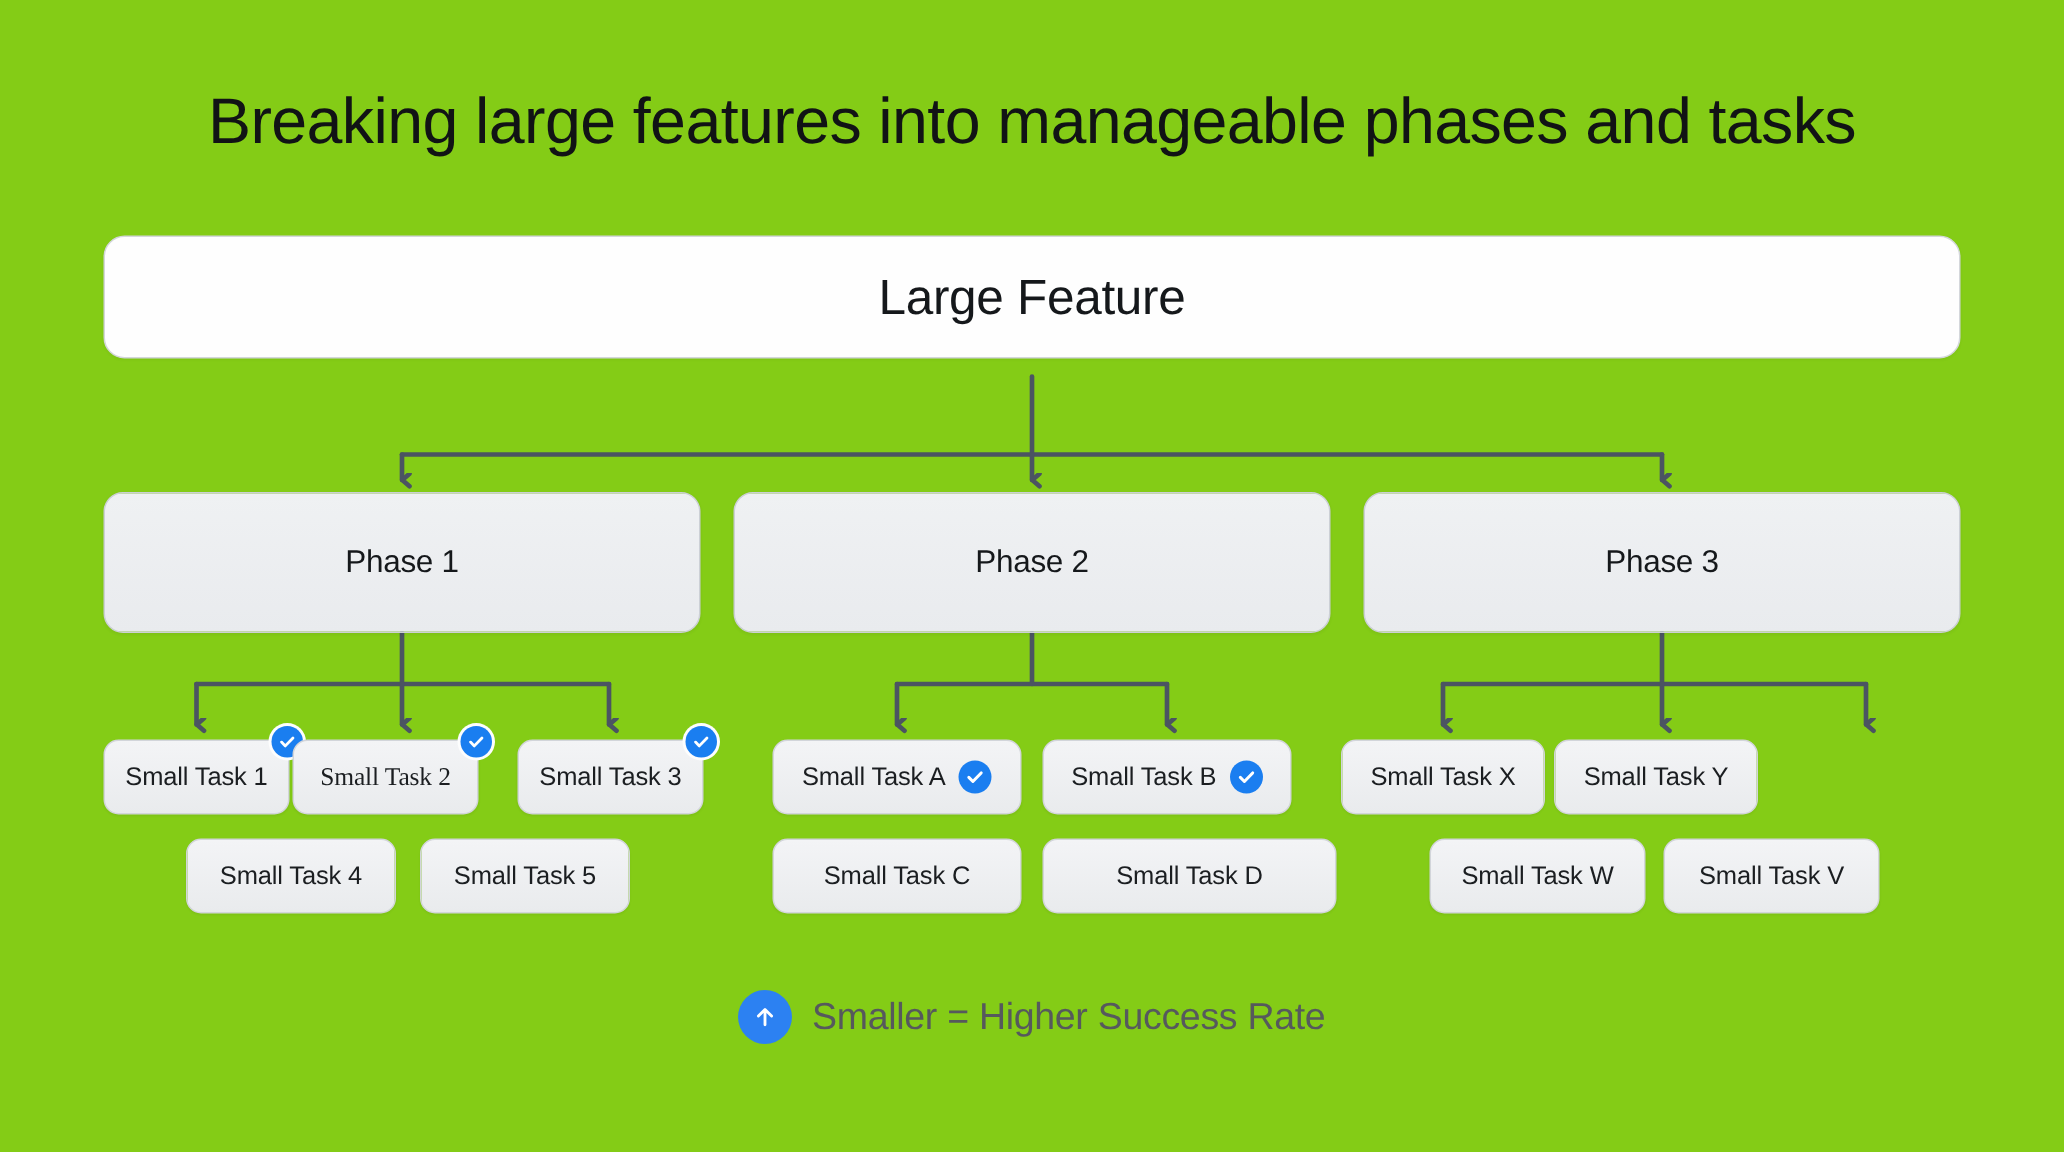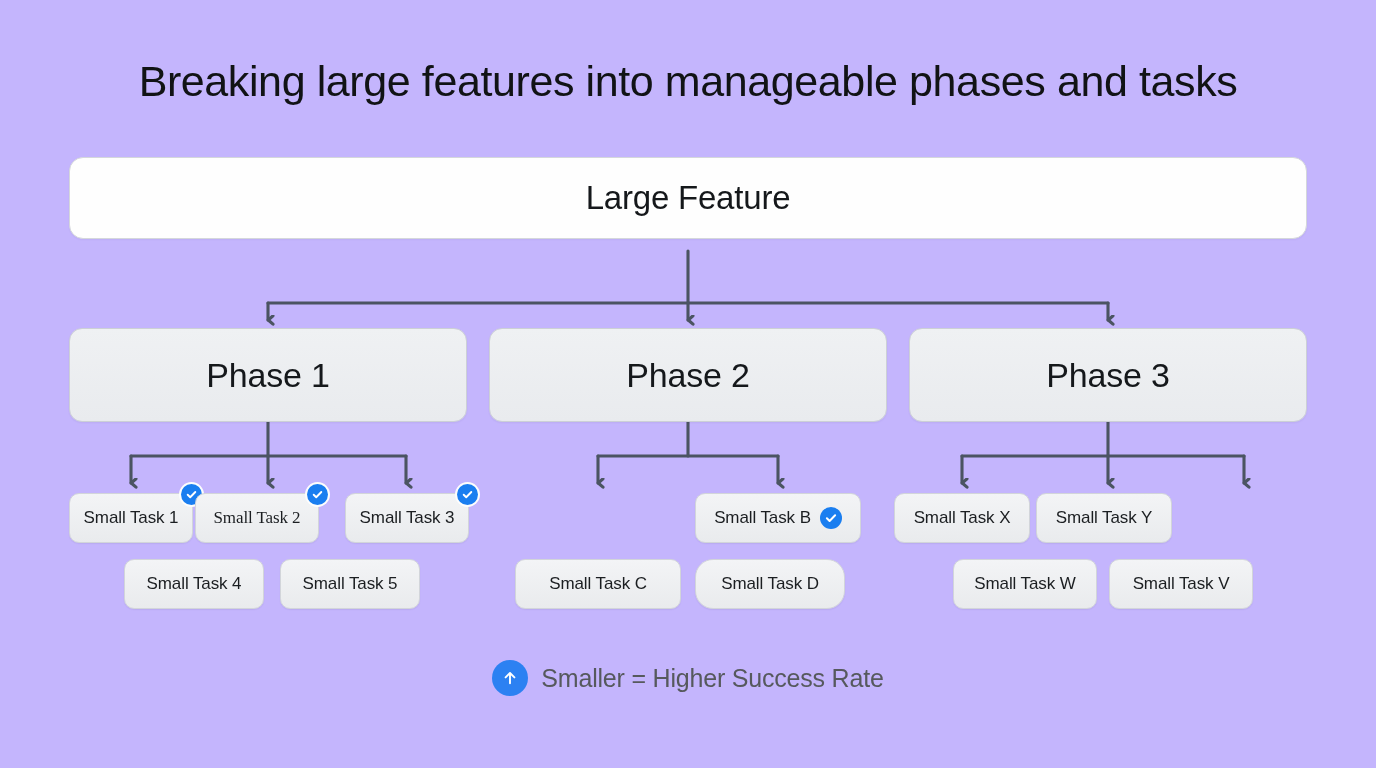--- a/index.html
+++ b/index.html
@@ -11,21 +11,21 @@
     width: 1376px;
     height: 768px;
     font-family: "Liberation Sans", sans-serif;
     color: #1a1a1a;
     overflow: hidden;
   }
   .canvas {
     position: relative;
     width: 1376px;
     height: 768px;
-    background: #c4b5fd;
+    background: #84cc16;
   }
 
   
   .title {
     position: absolute;
     left: 0;
     top: 57px;
     width: 1376px;
     text-align: center;
     font-size: 43px;
@@ -72,21 +72,21 @@
 
   .phase-box {
     top: 328px;
     height: 94px;
     background: linear-gradient(180deg, #eff1f3 0%, #e9ebee 100%);
     border: 1px solid #ccd0d6;
     border-radius: 13px;
     box-shadow: 0 1px 2px rgba(16,24,40,0.05);
   }
   .phase-box .label {
-    font-size: 34px;
+    font-size: 21px;
     color: #15181b;
     letter-spacing: -0.2px;
   }
   .phase-1 { left: 69px;  width: 398px; }
   .phase-2 { left: 489px; width: 398px; }
   .phase-3 { left: 909px; width: 398px; }
 
   .task-box {
     height: 50px;
     background: linear-gradient(180deg, #f3f4f6 0%, #e9ebed 100%);
@@ -237,32 +237,40 @@
         </svg>
     </span>
   </div>
   <div class="node task-box" style="left:124px; top:559px; width:140px;">
     <span class="label">Small Task 4</span>
   </div>
   <div class="node task-box" style="left:280px; top:559px; width:140px;">
     <span class="label">Small Task 5</span>
   </div>
 
+  <div class="node task-box" style="left:515px; top:493px; width:166px;">
+    <span class="label">Small Task A</span>
+    <span class="badge-inline">
+      <svg width="14" height="14" viewBox="0 0 16 16">
+          <path d="M3.3 8.3 L6.4 11.4 L12.7 4.9" fill="none" stroke="#ffffff" stroke-width="2.3" stroke-linecap="round" stroke-linejoin="round"></path>
+        </svg>
+    </span>
+  </div>
   <div class="node task-box" style="left:695px; top:493px; width:166px;">
     <span class="label">Small Task B</span>
     <span class="badge-inline">
       <svg width="14" height="14" viewBox="0 0 16 16">
           <path d="M3.3 8.3 L6.4 11.4 L12.7 4.9" fill="none" stroke="#ffffff" stroke-width="2.3" stroke-linecap="round" stroke-linejoin="round"></path>
         </svg>
     </span>
   </div>
   <div class="node task-box" style="left:515px; top:559px; width:166px;">
     <span class="label">Small Task C</span>
   </div>
-  <div class="node task-box" style="left:695px; top:559px; width:150px;border-radius:18px;">
+  <div class="node task-box" style="left:695px; top:559px; width:196px;">
     <span class="label">Small Task D</span>
   </div>
 
   <div class="node task-box" style="left:894px; top:493px; width:136px;">
     <span class="label">Small Task X</span>
   </div>
   <div class="node task-box" style="left:1036px; top:493px; width:136px;">
     <span class="label">Small Task Y</span>
   </div>
   <div class="node task-box" style="left:953px; top:559px; width:144px;">

